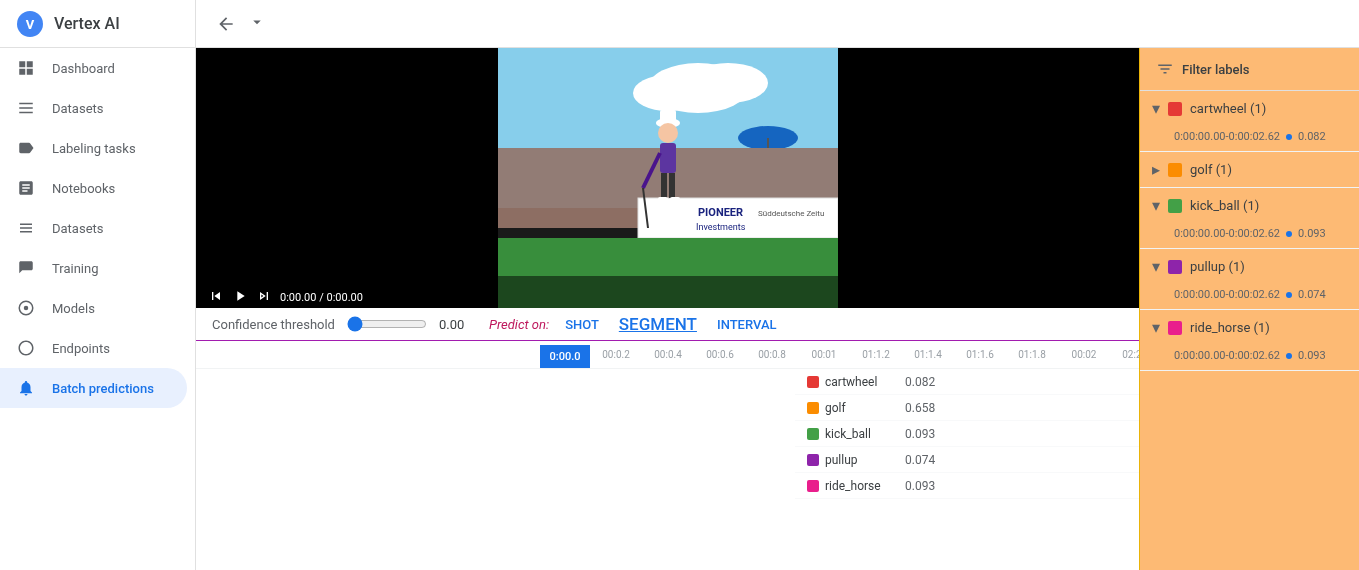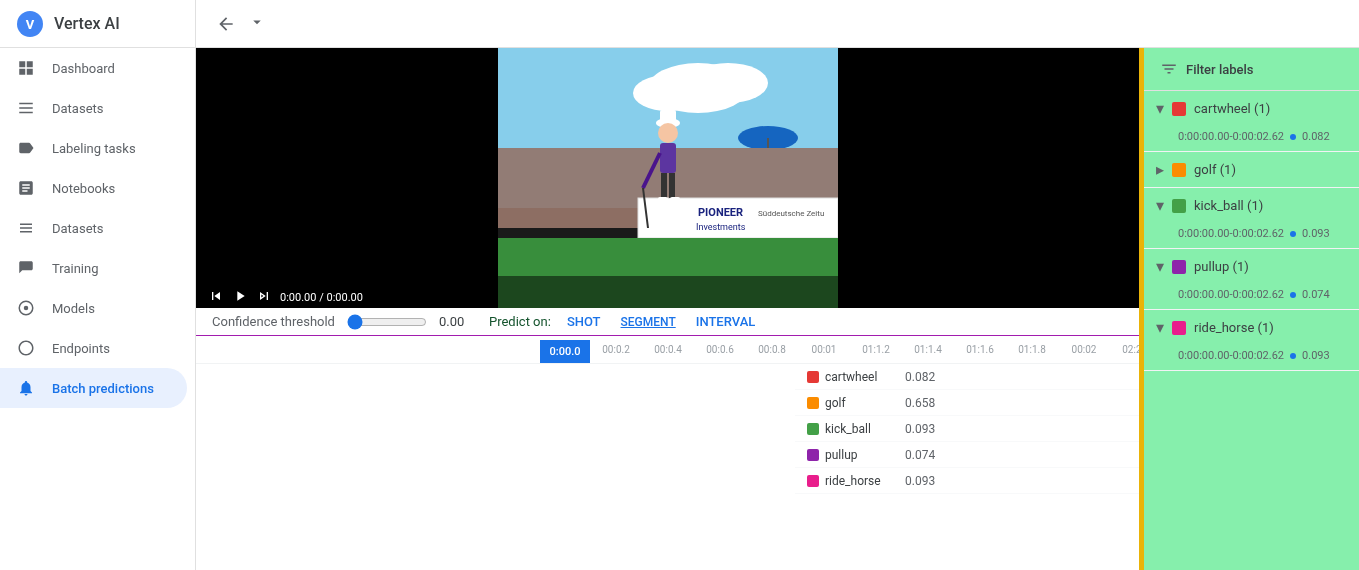--- a/index.html
+++ b/index.html
@@ -144,21 +144,21 @@
       background: #fff;
       border-bottom: 1px solid #a21caf;
       font-size: 13px;
     }
     .threshold-label { color: #5f6368; }
     .threshold-slider {
       width: 80px;
       accent-color: #1a73e8;
     }
     .threshold-value { color: #3c4043; min-width: 30px; }
-    .predict-label { color: #14532d; margin-left: 8px; }
+    .predict-label { color: #be185d; margin-left: 8px; font-style: italic; }
     .predict-btn {
       color: #1a73e8; font-weight: 500; cursor: pointer; padding: 2px 4px;
       border-radius: 4px;
     }
     .predict-btn.active { text-decoration: underline; }
 
     
     #timeline-area {
       flex: 1;
       overflow: auto;
@@ -251,25 +251,25 @@
     .track-bar {
       height: 100%;
       border-radius: 2px;
       width: 100%;
     }
 
     
     #right-panel {
       width: 220px;
       min-width: 220px;
-      border-left: 5px solid #eab308;
+      border-left: 1px solid #eab308;
       display: flex;
       flex-direction: column;
       overflow-y: auto;
-      background: #86efac;
+      background: #fdba74;
     }
 
     #filter-header {
       display: flex;
       align-items: center;
       padding: 12px 16px;
       gap: 8px;
       border-bottom: 1px solid #e0e0e0;
       font-size: 13px;
       color: #3c4043;
@@ -494,21 +494,21 @@
           </span>
         </div>
       </div>
 
       <div id="controls-bar">
         <span class="threshold-label">Confidence threshold</span>
         <input type="range" class="threshold-slider" min="0" max="1" step="0.01" value="0" style="">
         <span class="threshold-value">0.00</span>
         <span class="predict-label">Predict on:</span>
         <span class="predict-btn" style="color:#1a73e8; font-size:13px; font-weight:500;">SHOT</span>
-        <span class="predict-btn active" style="color:#1a73e8; font-size:12px; font-weight:500;">SEGMENT</span>
+        <span class="predict-btn active" style="color:#1a73e8; font-size:17px; font-weight:500;">SEGMENT</span>
         <span class="predict-btn" style="color:#1a73e8; font-size:13px; font-weight:500;">INTERVAL</span>
       </div>
 
       <div id="timeline-area">
 
         <div id="timeline-header">
           <div class="time-marker-container">
             <div class="time-cursor">
               <span>0:00.0</span>
             </div>

